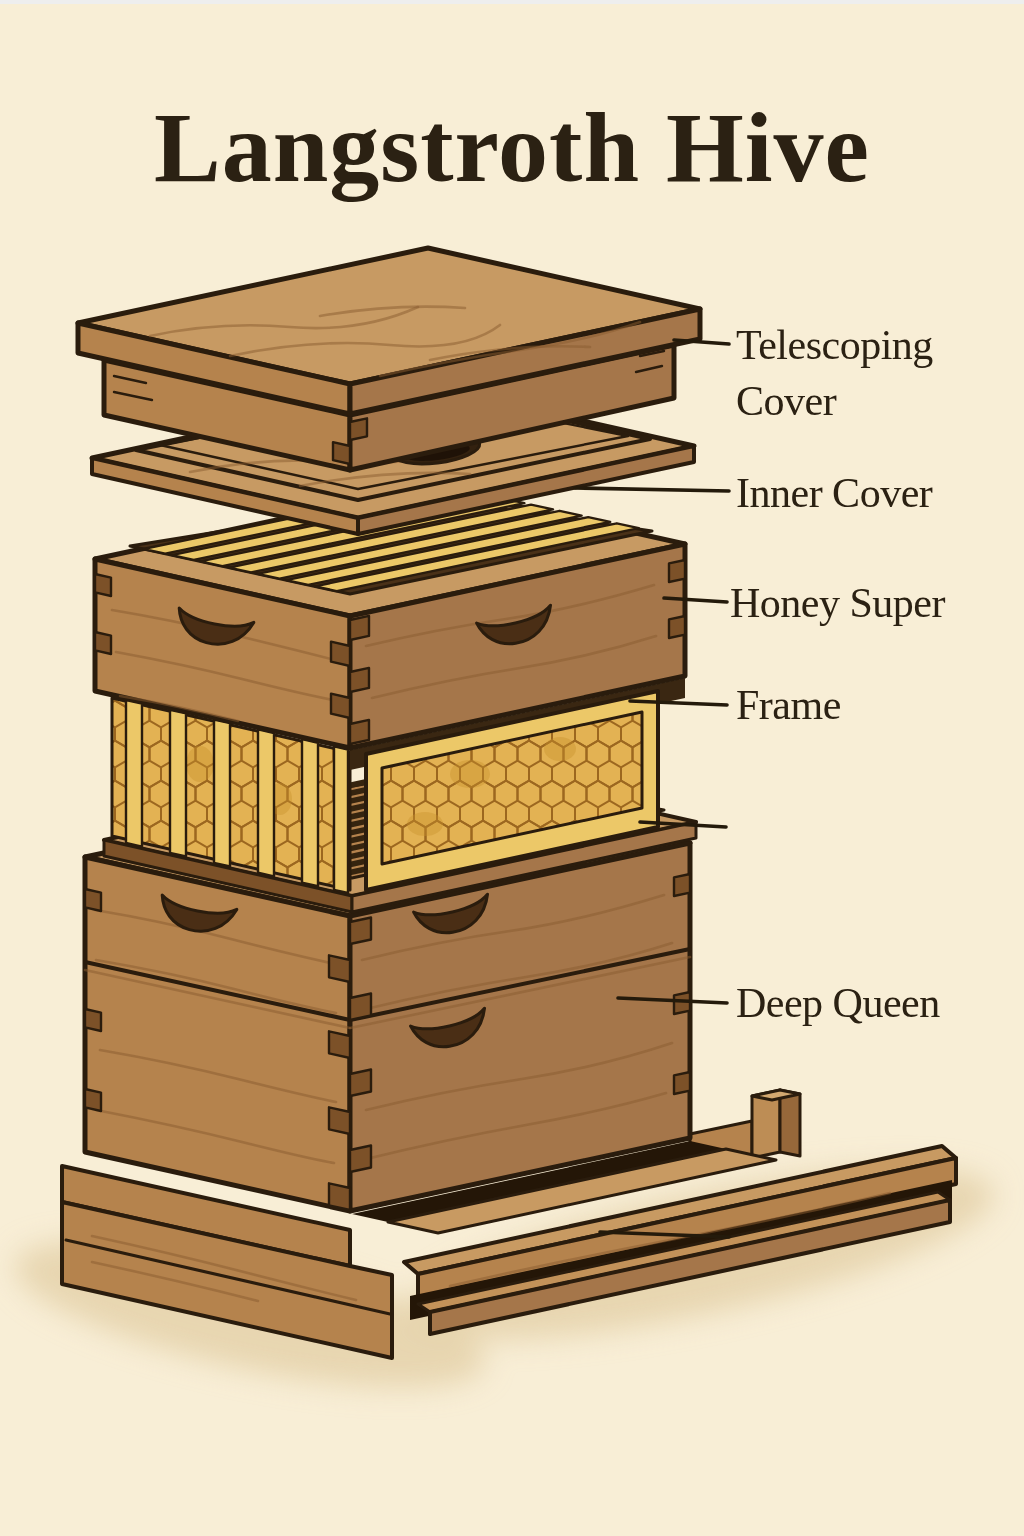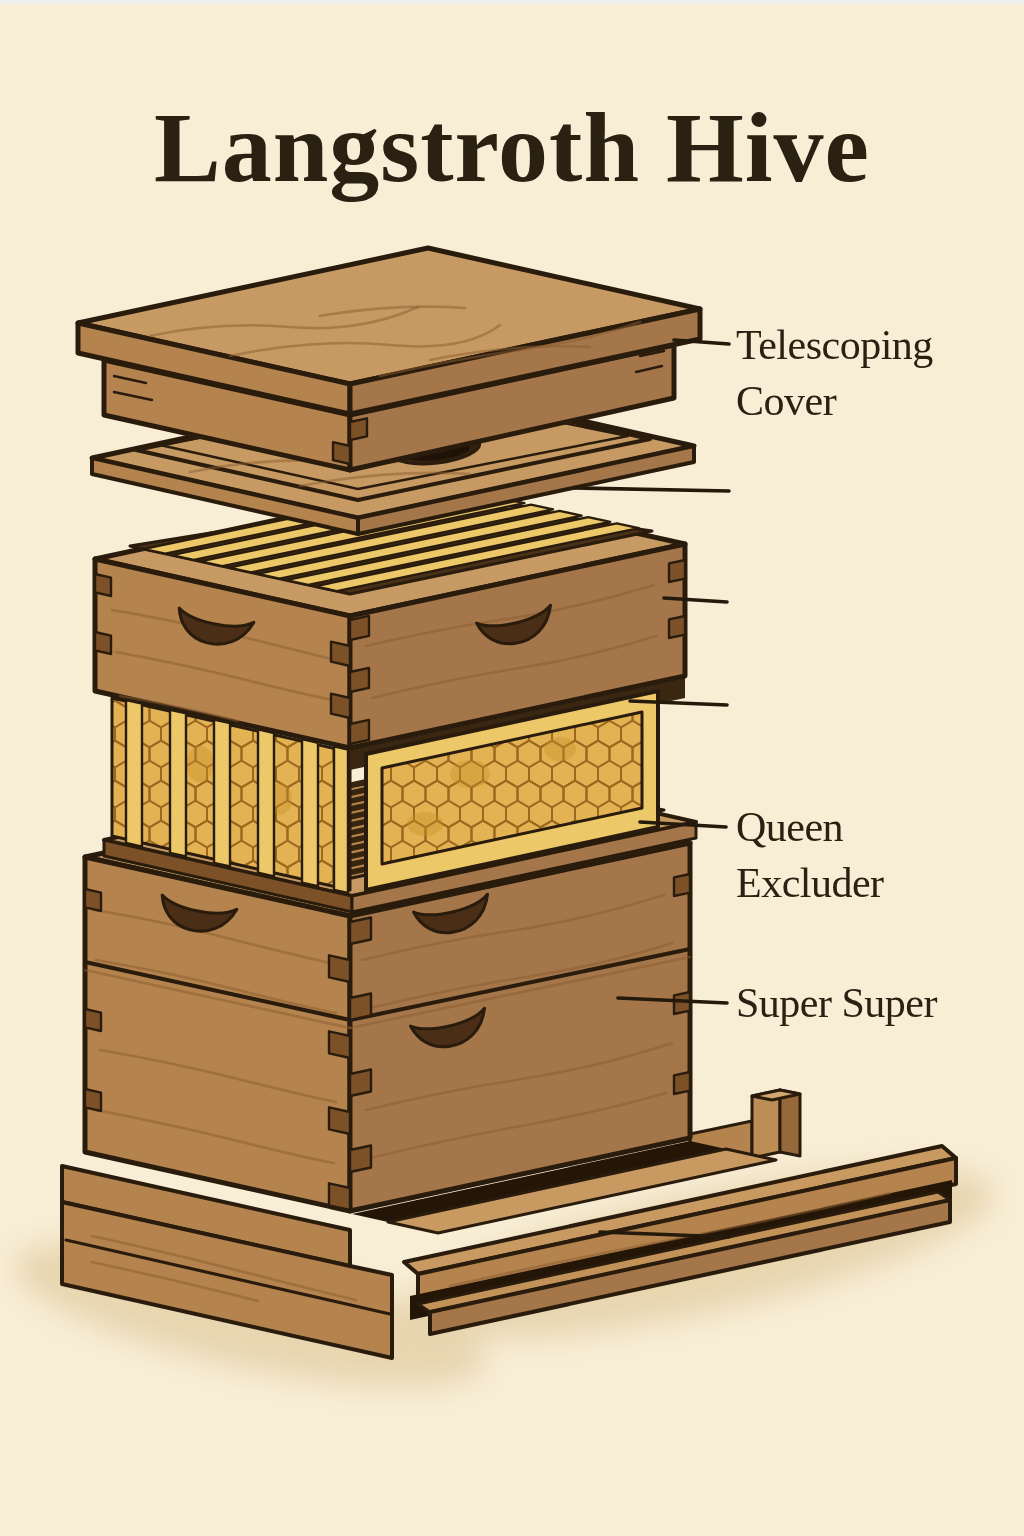--- a/index.html
+++ b/index.html
@@ -232,17 +232,18 @@
       <line class="ldr" x1="664" y1="594" x2="727" y2="598"></line>
       <line class="ldr" x1="630" y1="697" x2="727" y2="701"></line>
       <line class="ldr" x1="640" y1="818" x2="726" y2="823"></line>
       <line class="ldr" x1="618" y1="994" x2="727" y2="999"></line>
       <line class="ldr" x1="600" y1="1228" x2="729" y2="1233"></line>
     </g>
   </svg>
 
   <div class="part-label" style="left:736px;top:314px">Telescoping
 Cover</div>
-  <div class="part-label" style="left:736px;top:796px">Queen
-Excluder</div>
-  <div class="part-label" style="left:736px;top:972px">Super Super</div>
+  <div class="part-label" style="left:736px;top:462px">Inner Cover</div>
+  <div class="part-label" style="left:730px;top:572px">Honey Super</div>
+  <div class="part-label" style="left:736px;top:674px">Frame</div>
+  <div class="part-label" style="left:736px;top:972px">Deep Queen</div>
 
 </div>
 
 </body></html>

